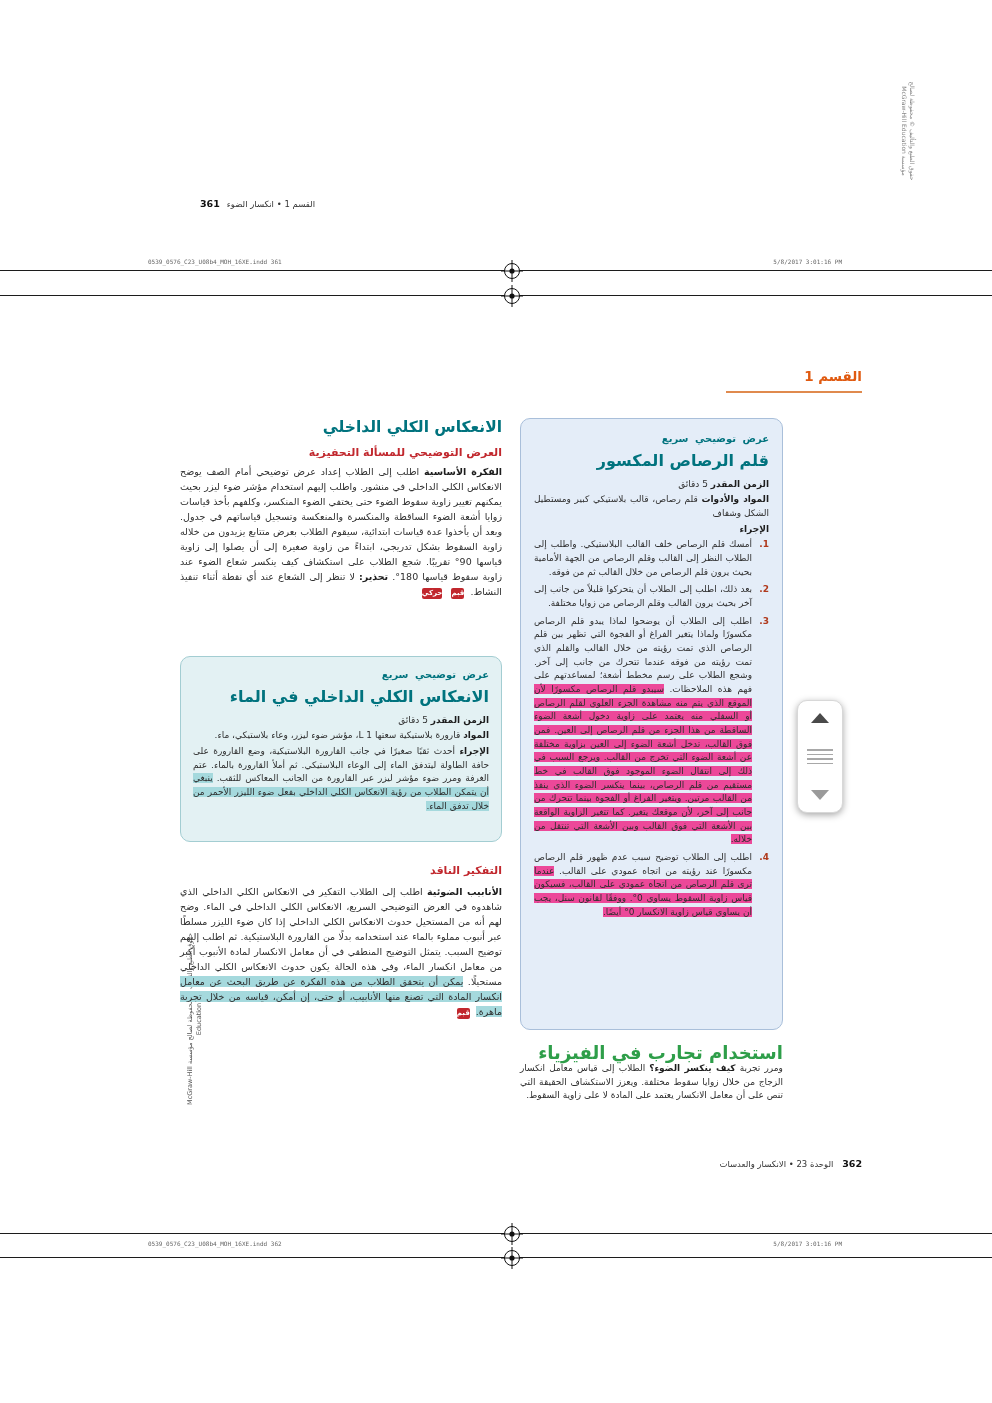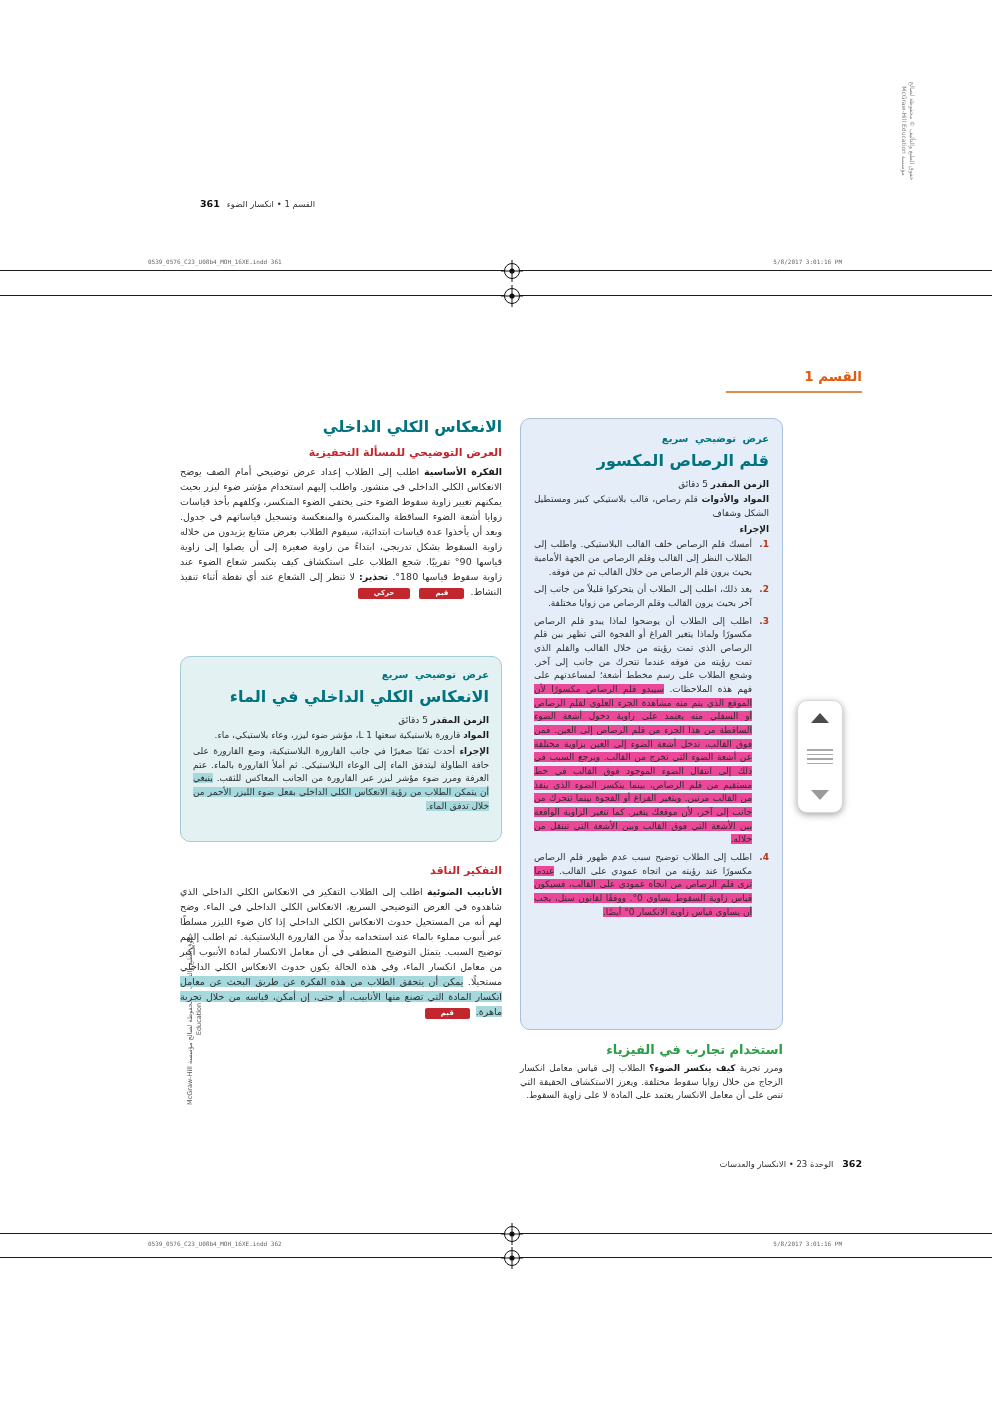--- a/index.html
+++ b/index.html
@@ -54,21 +54,21 @@
 
   
   .rtl { direction:rtl; }
   .col-body { font-size:9.5px; line-height:1.58; text-align:justify; color:#2e2e2e; }
   .box-body { font-size:9px;  line-height:1.52; text-align:justify; color:#2e2e2e; }
   .lead { font-weight:bold; color:#1c1c1c; }
   .warn { font-weight:bold; color:#1c1c1c; }
 
   .h1-teal { color:#00737e; font-size:15.5px; font-weight:bold; }
   .h2-red  { color:#c1272d; font-size:11px;  font-weight:bold; }
-  .green-head { color:#2e9e49; font-size:13px; font-weight:bold; }
+  .green-head { color:#2e9e49; font-size:18px; font-weight:bold; }
 
   
   .demo-box {
     position:absolute; border-radius:10px; direction:rtl;
   }
   .demo-blue { background:#e4edf8; border:1px solid #a9bfda; }
   .demo-teal { background:#e3f1f3; border:1px solid #a3cdd2; }
   .kicker { color:#00737e; font-weight:bold; font-size:10px; word-spacing:3px; margin-bottom:3px; }
   .box-title { color:#00737e; font-weight:bold; font-size:16px; margin-bottom:4px; }
   .meta-line { margin-bottom:2px; }
@@ -77,21 +77,21 @@
 
   .steps { margin-top:2px; }
   .step { display:flex; gap:5px; margin-bottom:4px; }
   .step-num { font-weight:bold; color:#b03a1d; min-width:12px; text-align:right; font-size:9px; }
   .step-text { flex:1; }
 
   
   .pill {
     display:inline-block; background:#c1272d; color:#fff;
     font-size:7px; font-weight:bold; line-height:1.35;
-    padding:1px 16px; border-radius:2px; margin:0 3px; vertical-align:baseline;
+    padding:1px 0; border-radius:2px; margin:0 3px; vertical-align:baseline;
   }
 
   
   .scrollwidget {
     position:absolute; left:797px; top:700px; width:46px; height:113px;
     background:#ffffff; border:1px solid #d8d8d8; border-radius:10px;
     box-shadow:0 2px 7px rgba(0,0,0,0.35);
     display:flex; flex-direction:column; align-items:center; justify-content:space-between;
     padding:12px 0; z-index:50;
   }

